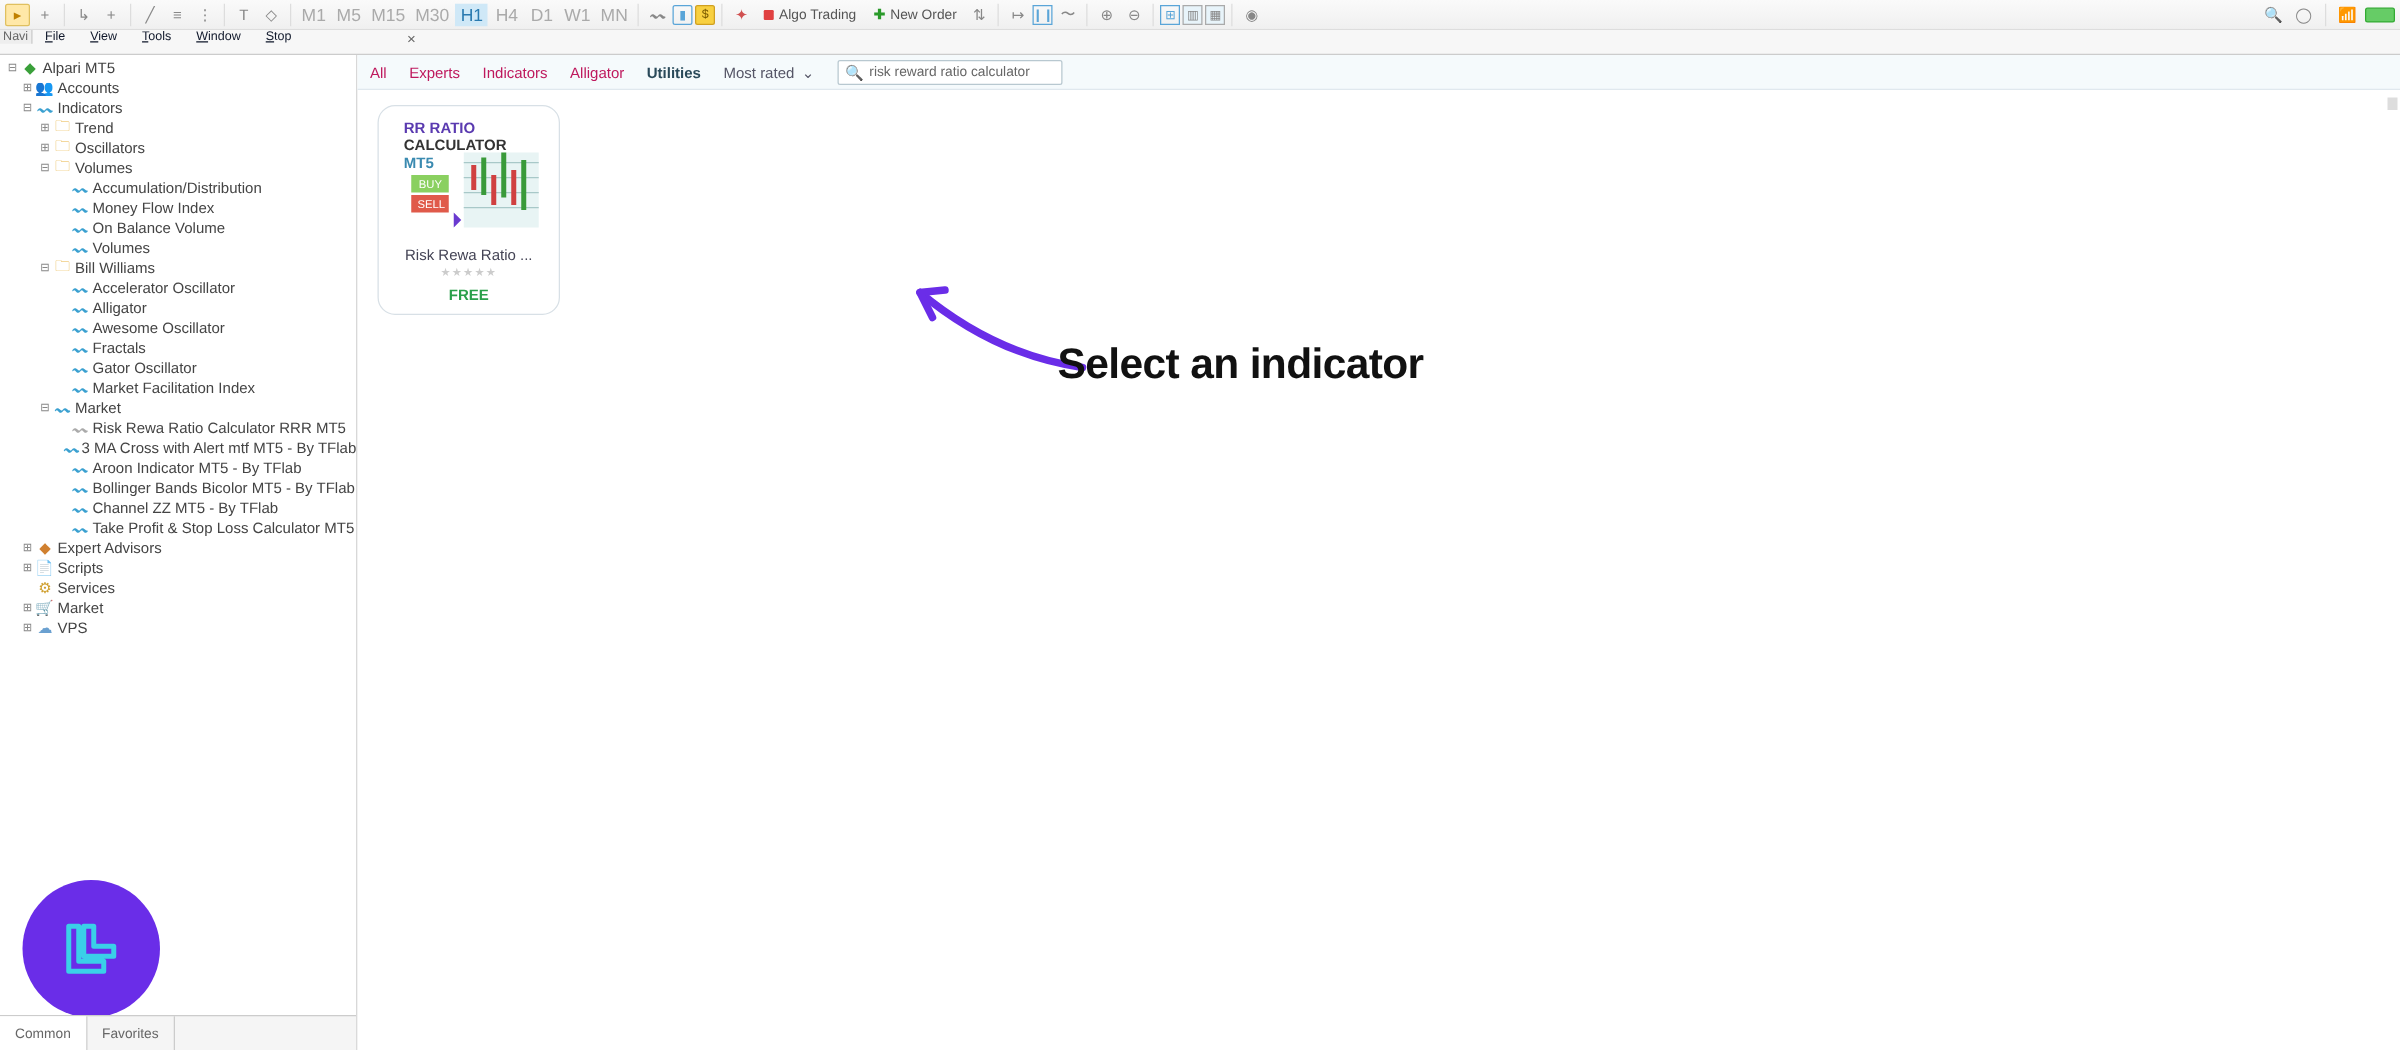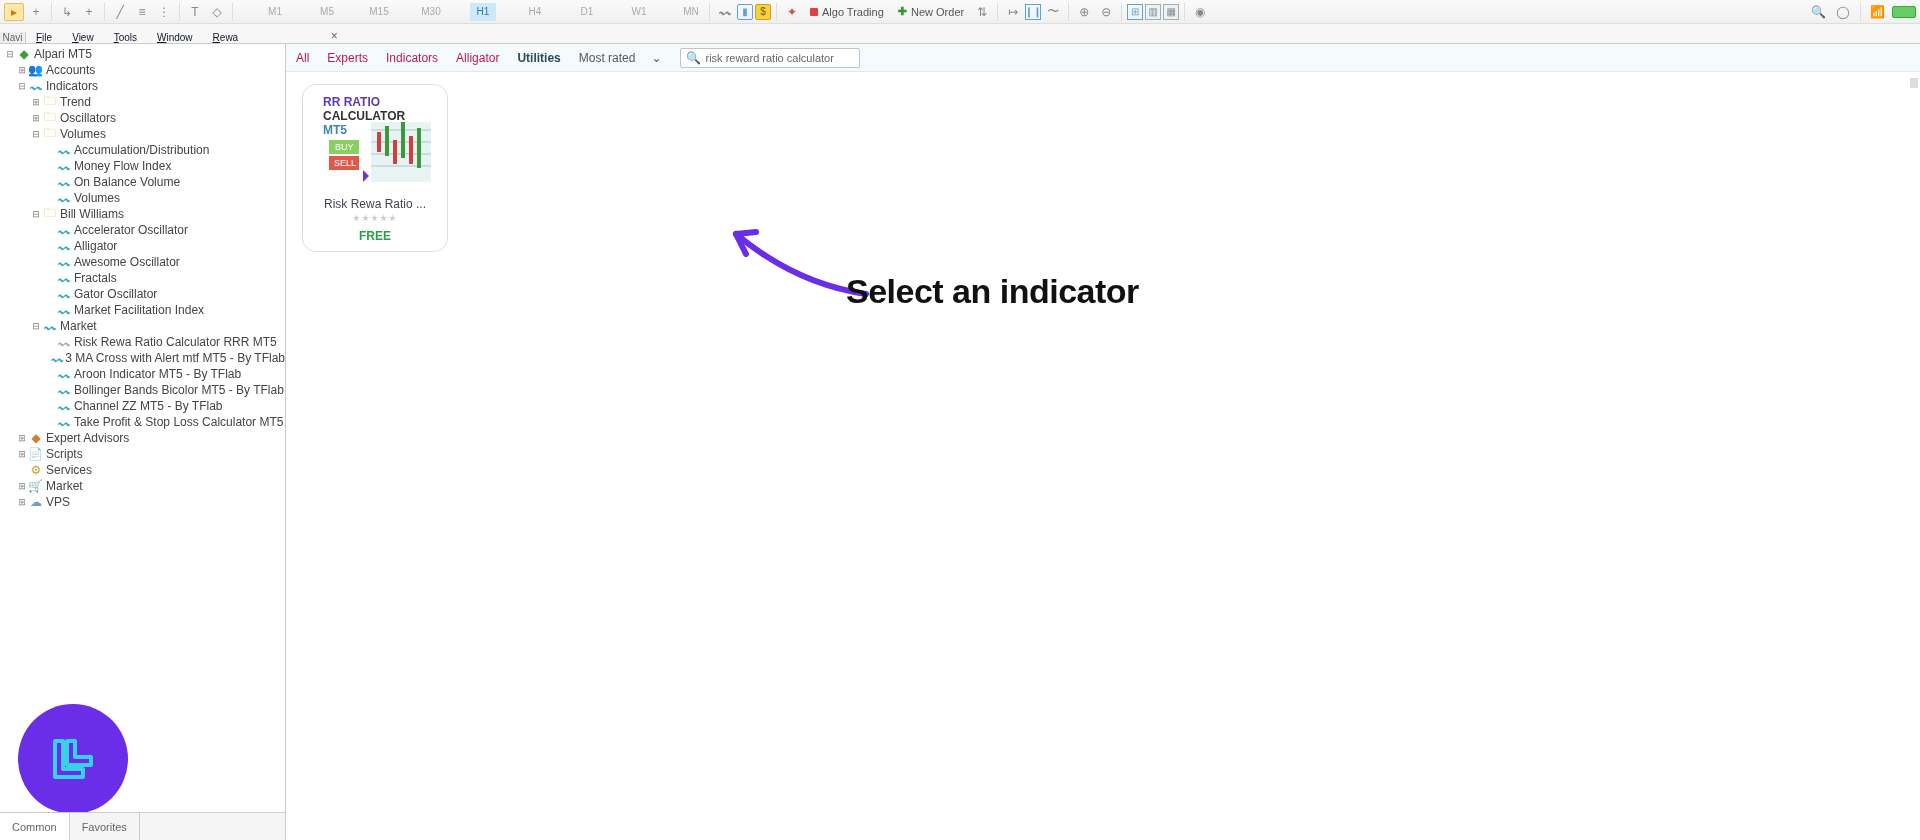--- a/index.html
+++ b/index.html
@@ -3,34 +3,34 @@
 <meta charset="utf-8">
 <style>
 * { box-sizing: border-box; margin: 0; padding: 0; }
 body { font-family: "Segoe UI", Tahoma, sans-serif; font-size: 12px; color: #333; background: #fff; width: 1920px; height: 840px; overflow: hidden; position: relative; }
 
 
 .topbar { height: 24px; background: linear-gradient(#fafafa,#f0f0f0); border-bottom:1px solid #ddd; display:flex; align-items:center; padding:0 4px; gap:2px;}
 .tbtn { width:20px; height:18px; border:1px solid transparent; display:flex; align-items:center; justify-content:center; color:#888; border-radius:2px; cursor:pointer;}
 .tbtn.play{background:#ffe8a8; border-color:#e0c060; color:#c08000;}
 .sep{width:1px;height:18px;background:#ddd;margin:0 3px;}
-.tfbtn{min-width:26px; height:18px; font-size:10px; color:#aaa; display:flex;align-items:center;justify-content:center;cursor:pointer;padding:0 3px;margin-left:24px;}
+.tfbtn{min-width:26px; height:18px; font-size:14px; color:#aaa; display:flex;align-items:center;justify-content:center;cursor:pointer;padding:0 3px;}
 .tfbtn.active{background:#cfe8f7;color:#2a7ab0;text-align:center;}
 .algo{display:flex;align-items:center;gap:4px;font-size:11px;color:#555;padding:0 6px;cursor:pointer;}
 .algo .dot{width:8px;height:8px;background:#e04040;border-radius:1px;}
 .neworder{display:flex;align-items:center;gap:4px;font-size:11px;color:#555;padding:0 6px;cursor:pointer;}
 .neworder .plus{color:#2a9a2a;font-weight:bold;}
 .right-tools{margin-left:auto;display:flex;align-items:center;gap:4px;}
 .battery{width:24px;height:12px;border:1px solid #3a3;border-radius:2px;background:#6c6;}
 .sq{width:16px;height:16px;border:1px solid #aaa;display:flex;align-items:center;justify-content:center;font-size:10px;color:#888;}
 .sq.blue{border-color:#5aa5d8;color:#5aa5d8;}
 .sq.yellow{background:#f8d040;border-color:#d0a020;color:#7a5a00;}
 
 
-.menubar-row{display:flex;align-items:flex-end;height:20px;border-bottom:1px solid #ccc;background:#f7f7f7;}
+.menubar-row{display:flex;align-items:flex-start;height:20px;border-bottom:1px solid #ccc;background:#f7f7f7;}
 .navtab{width:26px;background:#eee;border-right:1px solid #ccc;font-size:10px;display:flex;align-items:center;justify-content:center;color:#666;}
 .menubar{display:flex;align-items:center;}
 .menuitem{padding:0 10px;font-size:10px;color:#0f172a;cursor:pointer; text-decoration:underline; text-decoration-color:transparent;}
 .menuitem:first-letter{text-decoration:underline;}
 .close-sidebar{margin-left:auto;width:16px;text-align:center;color:#666;cursor:pointer;padding-right:4px;}
 
 
 .main{display:flex;height:calc(100% - 44px);}
 .sidebar{width:286px;border-right:1px solid #ccc;background:#fff;position:relative;overflow:hidden;}
 .tree{padding:2px 0;font-size:12px;}
@@ -50,21 +50,21 @@
 
 .bottom-tabs{position:absolute;left:0;right:0;bottom:0;height:28px;border-top:1px solid #ccc;background:#f5f5f5;display:flex;font-size:11px;}
 .btab{padding:0 12px;border-right:1px solid #ccc;color:#666;display:flex;align-items:center;cursor:pointer;}
 .btab.active{background:#fff;}
 
 
 .content{flex:1;position:relative;background:#fff;}
 .filterbar{height:28px;border-bottom:1px solid #e0e8ee;background:#f5fafc;display:flex;align-items:center;padding:0 10px;gap:18px;font-size:12px;}
 .ftab{color:#be185d;cursor:pointer;}
 .ftab.active{color:#2a4a5a;font-weight:600;}
-.sortsel{display:flex;align-items:center;gap:16px;color:#556;cursor:pointer;}
+.sortsel{display:flex;align-items:center;gap:6px;color:#556;cursor:pointer;}
 .searchbox{display:flex;align-items:center;border:1px solid #b8c8d0;background:#fff;border-radius:2px;height:20px;padding:0 6px;gap:4px;width:180px;}
 .searchbox input{border:none;outline:none;font-size:11px;width:100%;background:transparent;color:#666;}
 
 .card{position:absolute;left:16px;top:40px;width:146px;border:1px solid #d8e0e6;border-radius:14px;background:#fff;text-align:center;font-size:12px;cursor:pointer;}
 .card-img{height:110px;display:flex;align-items:center;justify-content:center;padding:6px;}
 .card-title{color:#445;padding:2px 4px;white-space:nowrap;overflow:hidden;text-overflow:ellipsis;}
 .stars{color:#ccc;font-size:9px;letter-spacing:1px;}
 .price{color:#2aa04a;font-weight:bold;padding:6px 0 8px;}
 
 .annot-arrow{position:absolute;left:420px;top:170px;}
@@ -137,21 +137,21 @@
 </div>
 
 <div class="menubar-row">
   <div class="navtab">Navi</div>
   <div class="menubar">
     <div class="menuitem">File</div>
 
     <div class="menuitem">View</div>
     <div class="menuitem">Tools</div>
     <div class="menuitem">Window</div>
-    <div class="menuitem">Rewa</div>
+    <div class="menuitem">Stop</div>
   </div>
   <div class="close-sidebar" style="margin-left:80px;">×</div>
 </div>
 
 <div class="main">
 
   <div class="sidebar">
     <div class="tree">
       <div class="row">
           <span class="exp">⊟</span>

